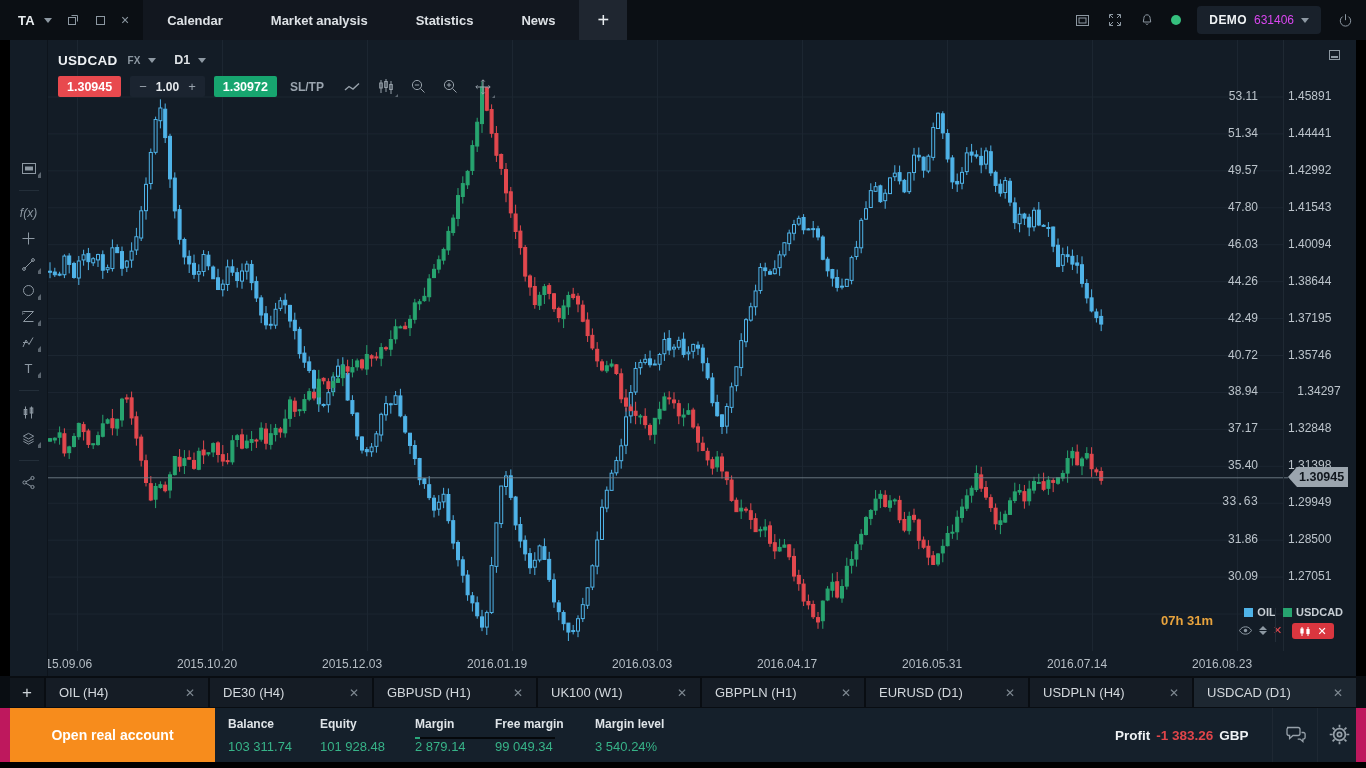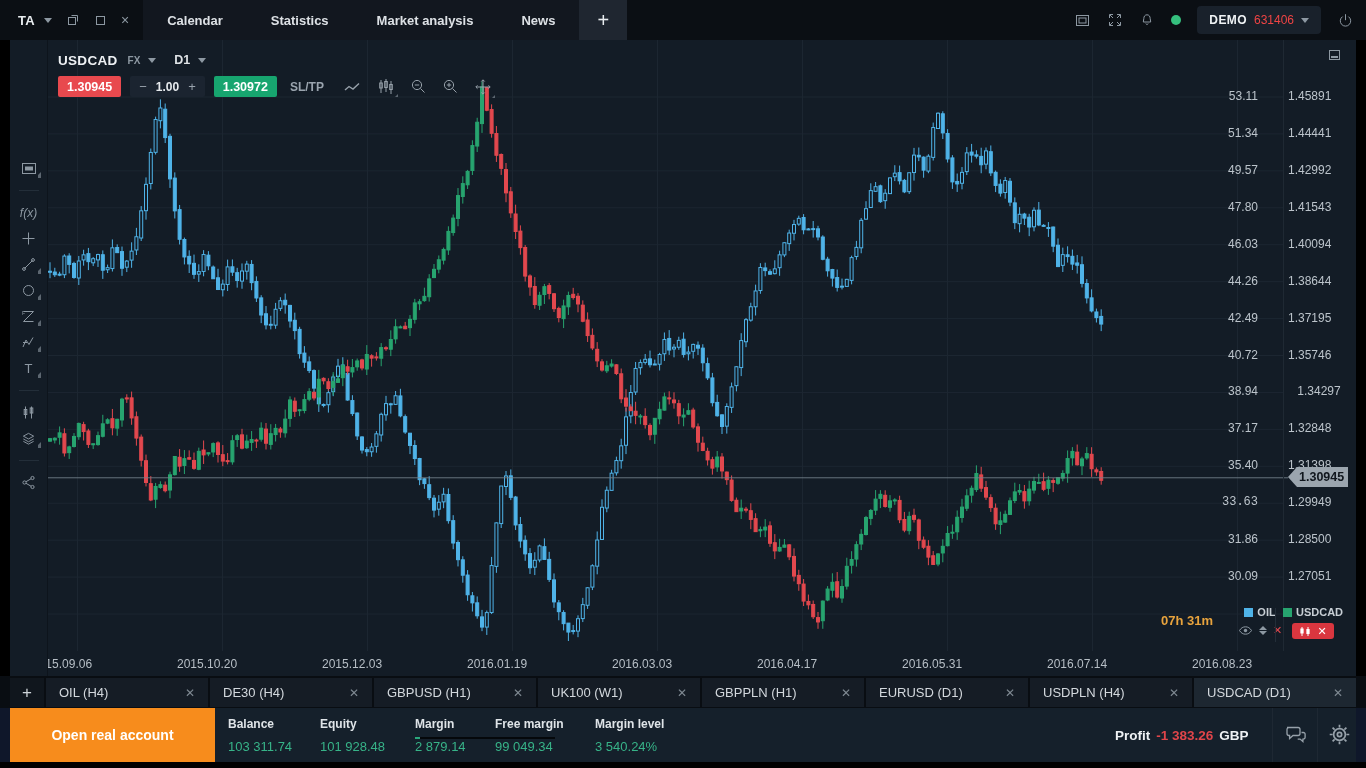--- a/index.html
+++ b/index.html
@@ -14,21 +14,21 @@
   .caret { width:0; height:0; border-left:4px solid transparent; border-right:4px solid transparent; border-top:5px solid #8d98a2; display:inline-block; }
   .win-ico { color:#8d98a2; display:flex; align-items:center; margin-left:5px; }
   .tab-strip { display:flex; align-items:stretch; margin-left:14px; background:#12171f; }
   .top-tab { display:flex; align-items:center; padding:8px 24px; color:#dde1e5; font-size:13px; font-weight:bold; cursor:pointer; }
   .plus-tab { width:34px; background:#1f2630; color:#e8ecef; font-size:20px; display:flex; align-items:center; justify-content:center; font-weight:normal; }
   .tb-right { position:absolute; right:12px; top:0; height:40px; display:flex; align-items:center; gap:16px; }
   .tb-ico { color:#8d98a2; display:flex; align-items:center; }
   .status-dot { width:10px; height:10px; border-radius:50%; background:#35c07e; }
   .acct-pill { display:flex; align-items:center; gap:7px; background:#19212b; height:28px; padding:0 12px; border-radius:4px; }
   .acct-type { color:#f0f3f5; font-size:12px; font-weight:bold; letter-spacing:.4px; }
-  .acct-id { color:#ef4444; font-size:12px; }
+  .acct-id { color:#d946ef; font-size:12px; }
 
   
   .main { display:flex; height:636px; }
   .frame-l { width:10px; background:#000; }
   .frame-r { width:10px; background:#000; }
 
   .drawbar { width:38px; background:#131c26; display:flex; flex-direction:column; align-items:center; padding-top:118px; gap:5px; border-right:1px solid #0d141c; }
   .d-ico { position:relative; width:26px; height:21px; display:flex; align-items:center; justify-content:center; color:#8d98a2; font-size:12px; }
   .d-ico.sub:after { content:""; position:absolute; right:1px; bottom:1px; width:3px; height:3px; border-right:3px solid #5c6670; border-top:3px solid transparent; }
   .d-div { width:20px; height:1px; background:#232e39; margin:6px 0; }
@@ -82,21 +82,21 @@
 
   
   .bottom-tabs { height:32px; background:#090d12; display:flex; align-items:stretch; padding:2px 10px 1px 10px; gap:2px; }
   .bt-plus { width:34px; background:#10161d; color:#cfd5da; font-size:17px; display:flex; align-items:center; justify-content:center; cursor:pointer; }
   .b-tab { flex:1; background:#151c25; display:flex; align-items:center; justify-content:space-between; padding:0 13px; cursor:pointer; }
   .b-tab.active { background:#1d2731; }
   .b-tab .lbl { color:#d3d8dd; font-size:13px; }
   .b-tab .x { color:#7f8992; font-size:12px; }
 
   
-  .statusrow { height:54px; background:#0f172a; padding:0 10px; }
+  .statusrow { height:54px; background:#be185d; padding:0 10px; }
   .statusbar { position:relative; height:54px; background:#15202b; }
   .open-real { position:absolute; left:0; top:0; width:205px; height:54px; background:#f78c1c; color:#fff;
                font-size:14px; font-weight:bold; display:flex; align-items:center; justify-content:center; cursor:pointer; }
   .metric { position:absolute; top:9px; }
   .metric .m-lbl { color:#dfe4e8; font-size:12px; font-weight:bold; }
   .metric .m-val { color:#37b388; font-size:13px; margin-top:8px; }
   .margin-bar { position:absolute; left:405px; top:29px; width:140px; height:2px; background:#05080b; }
   .margin-bar i { display:block; height:2px; width:5px; background:#2aa77b; }
   .profit { position:absolute; left:1105px; top:0; height:54px; display:flex; align-items:center; gap:6px; font-size:13.5px; font-weight:bold; }
   .profit .p-lbl { color:#eef1f4; }
@@ -125,22 +125,22 @@
       </span>
       <span class="win-ico">
         <svg class="i" width="13" height="13" viewBox="0 0 13 13">
             <rect x="2.5" y="2.5" width="8" height="8" fill="none" stroke="#8d98a2"></rect>
           </svg>
       </span>
       <span class="win-ico" style="font-size:14px;">×</span>
     </div>
     <div class="tab-strip" id="top-tabs">
         <div class="top-tab">Calendar</div>
+        <div class="top-tab">Market analysis</div>
         <div class="top-tab">Statistics</div>
-        <div class="top-tab">Market analysis</div>
         <div class="top-tab">News</div>
       </div>
     <div class="top-tab plus-tab" id="plus-tab">+</div>
     <div class="tb-right">
       <span class="tb-ico">
         <svg class="i" width="17" height="17" viewBox="0 0 17 17">
             <rect x="2.5" y="3.5" width="12" height="10" fill="none" stroke="#8d98a2"></rect>
             <rect x="5" y="6" width="7" height="5" fill="none" stroke="#8d98a2"></rect>
           </svg>
       </span>

